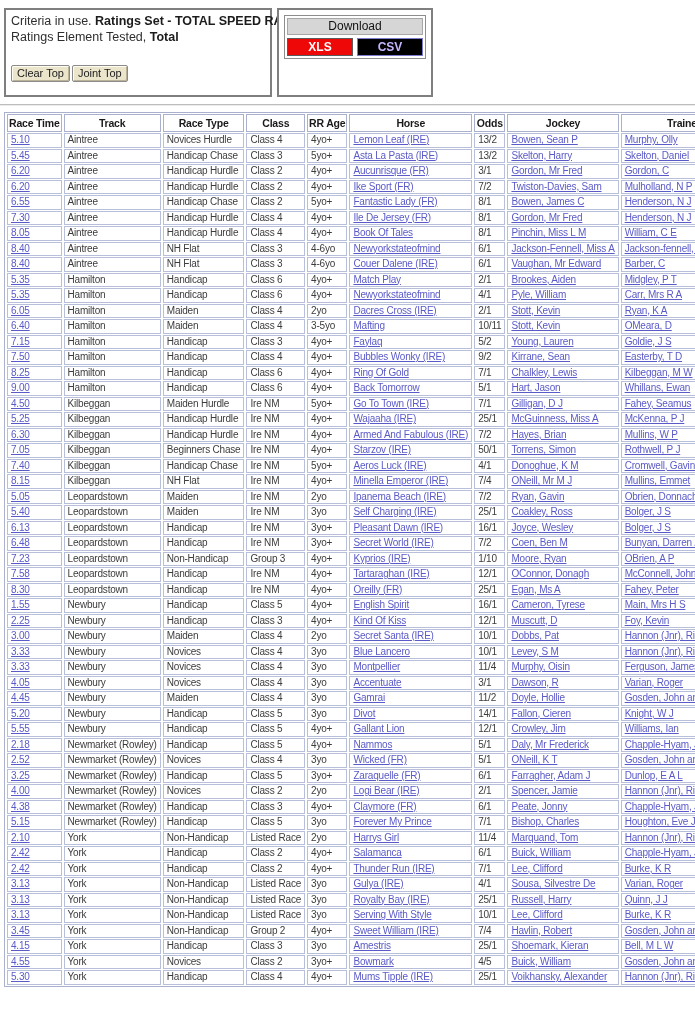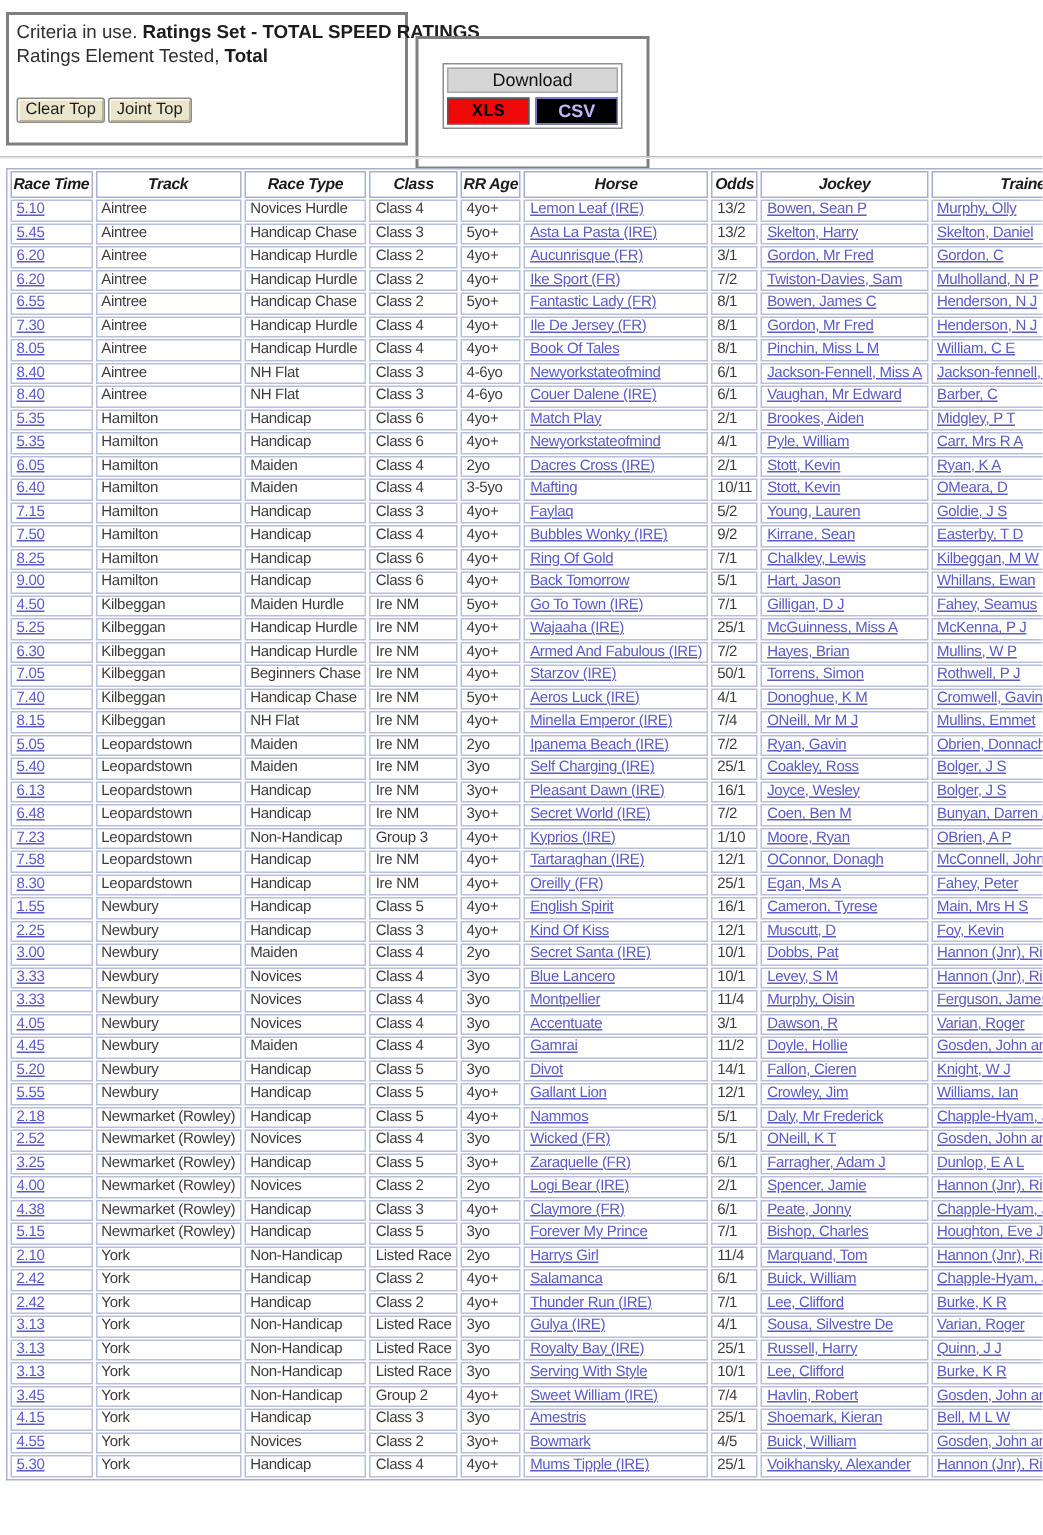--- a/index.html
+++ b/index.html
@@ -11,42 +11,42 @@
     border:2px solid #7f7f7f;box-sizing:border-box;padding:3px 5px;background:#fff;}
   .criteria-line{font-size:12.5px;line-height:16px;color:#2e2e2e;white-space:nowrap;}
   .criteria-line b{color:#1c1c1c;}
   .btn-row{margin-top:6px;}
   .btn-row2{margin-top:18px;}
   .ui-btn{display:inline-block;font-size:11px;line-height:13px;padding:1px 5px;
     background:#ebe5cc;border:1px solid #8b8b8b;border-radius:2px;color:#1b1b1b;
     box-shadow:inset 1px 1px 0 #fffdf2, inset -1px -1px 0 #b9b299;margin-right:2px;cursor:pointer;}
 
   
-  .download-box{position:absolute;left:277px;top:24px;width:156px;height:89px;
-    border:2px solid #7f7f7f;box-sizing:border-box;padding:16px;background:#fff;}
+  .download-box{position:absolute;left:277px;top:8px;width:156px;height:89px;
+    border:2px solid #7f7f7f;box-sizing:border-box;padding:5px;background:#fff;}
   .dl-inner{border:1px solid #8d8d8d;padding:2px;}
   .dl-header{background:#d6d6d6;border:1px solid #a7a7a7;text-align:center;
     font-size:12px;line-height:15px;color:#111;}
   .dl-buttons{display:flex;gap:4px;margin-top:3px;}
   .dl-btn{flex:1;text-align:center;font-size:12px;font-weight:bold;line-height:14px;
     padding:1px 0;cursor:pointer;}
-  .dl-xls{background:#ee0808;color:#000000;border:1px solid #5a5a5a;font-family:Liberation Mono, monospace;}
+  .dl-xls{background:#ee0808;color:#ffffff;border:1px solid #5a5a5a;}
   .dl-csv{background:#000;color:#c4b5fd;border:1px solid #7a7ad0;}
 
   
   .rule{position:absolute;left:0;top:104px;width:695px;height:0;
     border-top:1px solid #bdbdbd;border-bottom:1px solid #ececec;}
 
   
   .tbl-wrap{position:absolute;left:4px;top:112px;}
   table{border-collapse:separate;border-spacing:2px 1px;table-layout:fixed;
     border:1px solid #a9b1ce;background:#fff;}
   th{border:1px solid #a9b1ce;background:#fff;font-size:10.5px;font-weight:bold;
      letter-spacing:-0.2px;color:#1a1a1a;text-align:center;padding:1px 1px;
-     line-height:14px;white-space:nowrap;overflow:hidden;box-sizing:border-box;font-style:italic;}
+     line-height:14px;white-space:nowrap;overflow:hidden;box-sizing:border-box;}
   td{border:1px solid #b7bfdb;background:#fff;font-size:10px;letter-spacing:-0.2px;
      color:#3c3c3c;padding:0 3px;line-height:12.5px;white-space:nowrap;overflow:hidden;
      box-sizing:border-box;}
   td a{color:#5a5ac8;text-decoration:underline;cursor:pointer;}
 </style>
 </head>
 <body>
 
 <div class="criteria-box">
   <div class="criteria-line"><span>Criteria in use. </span><b>Ratings Set - TOTAL SPEED RATINGS</b></div>

